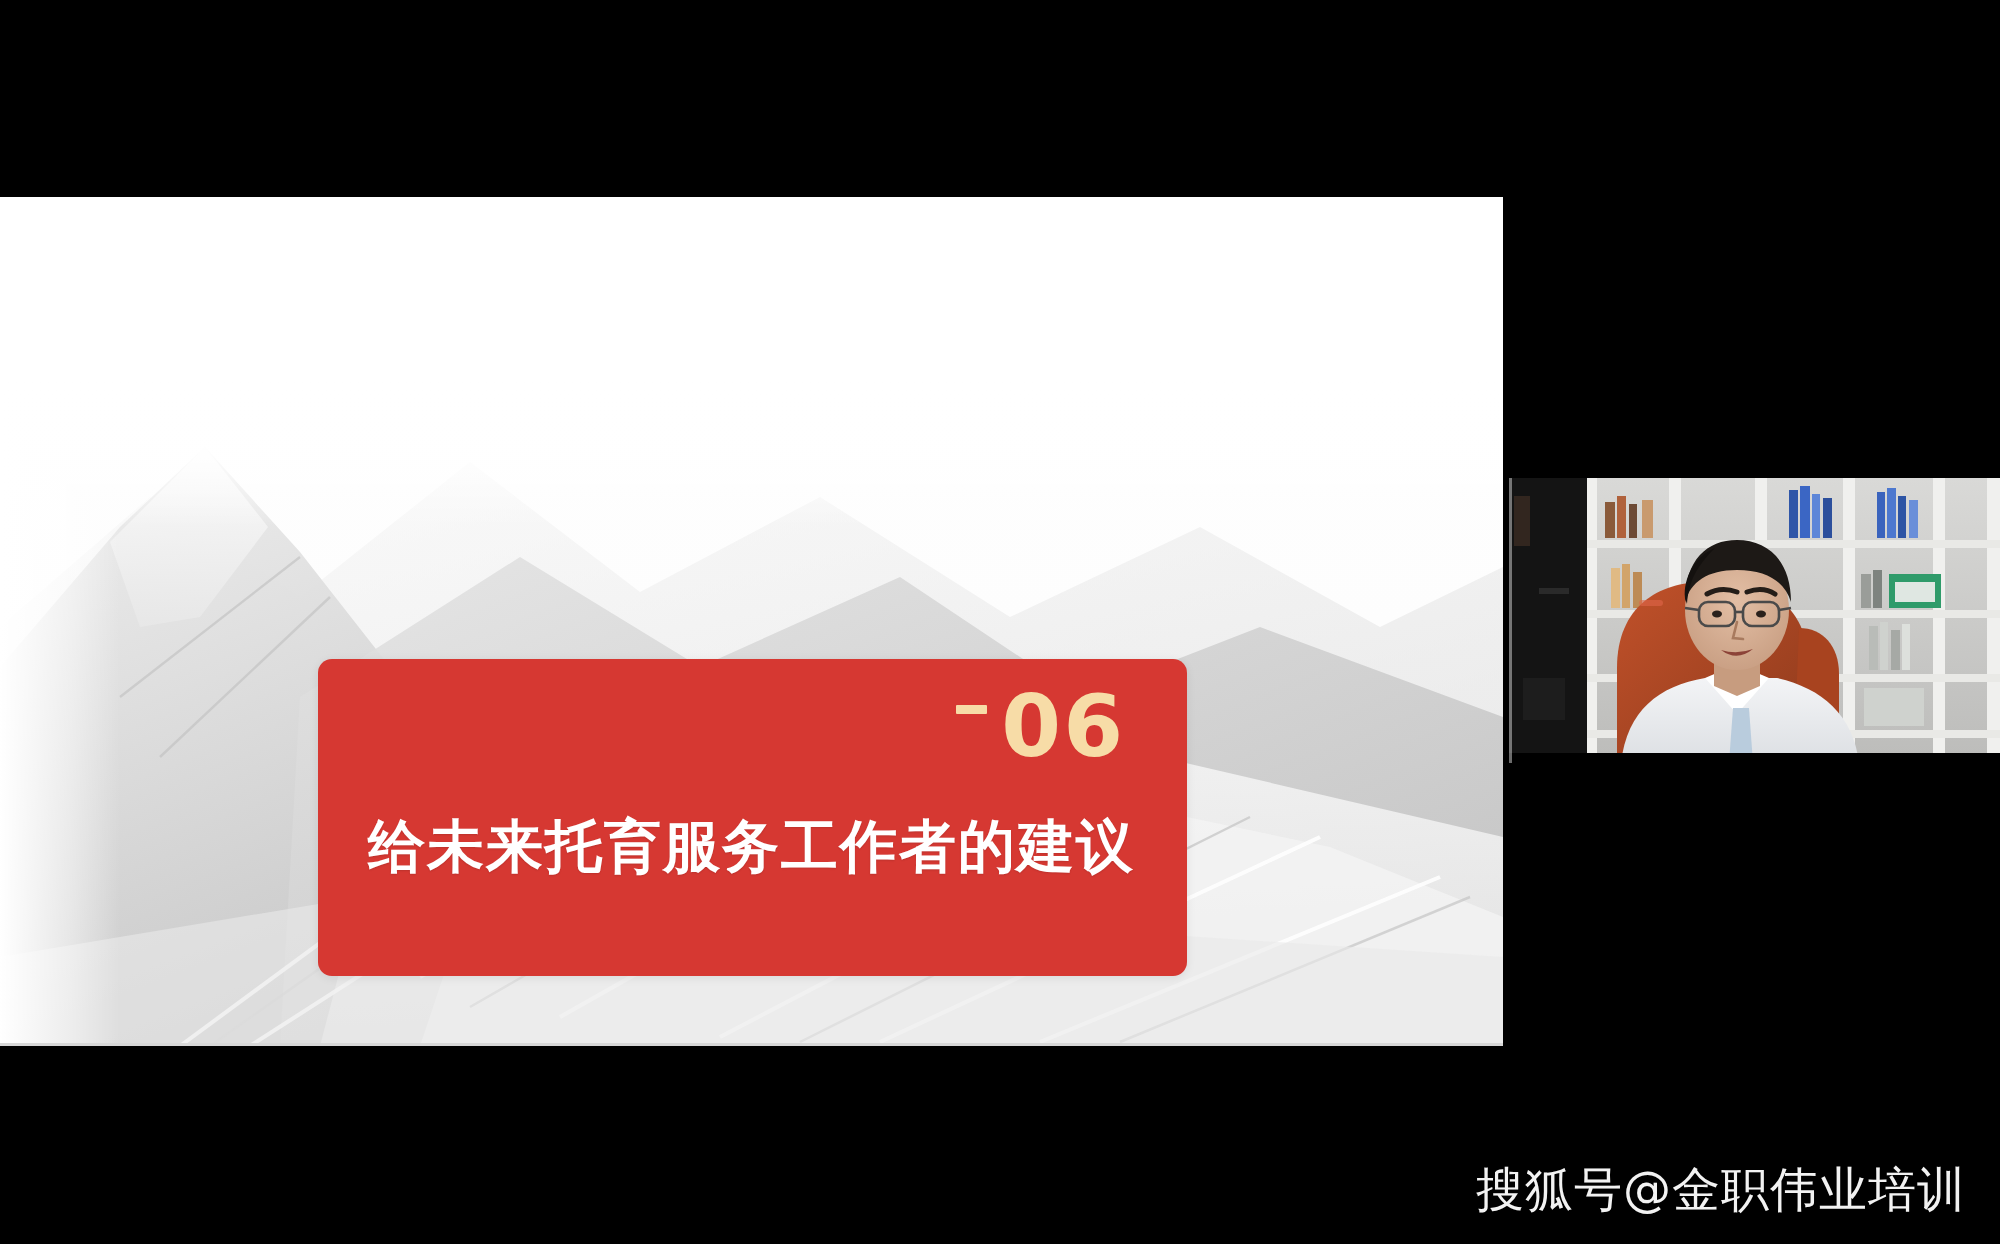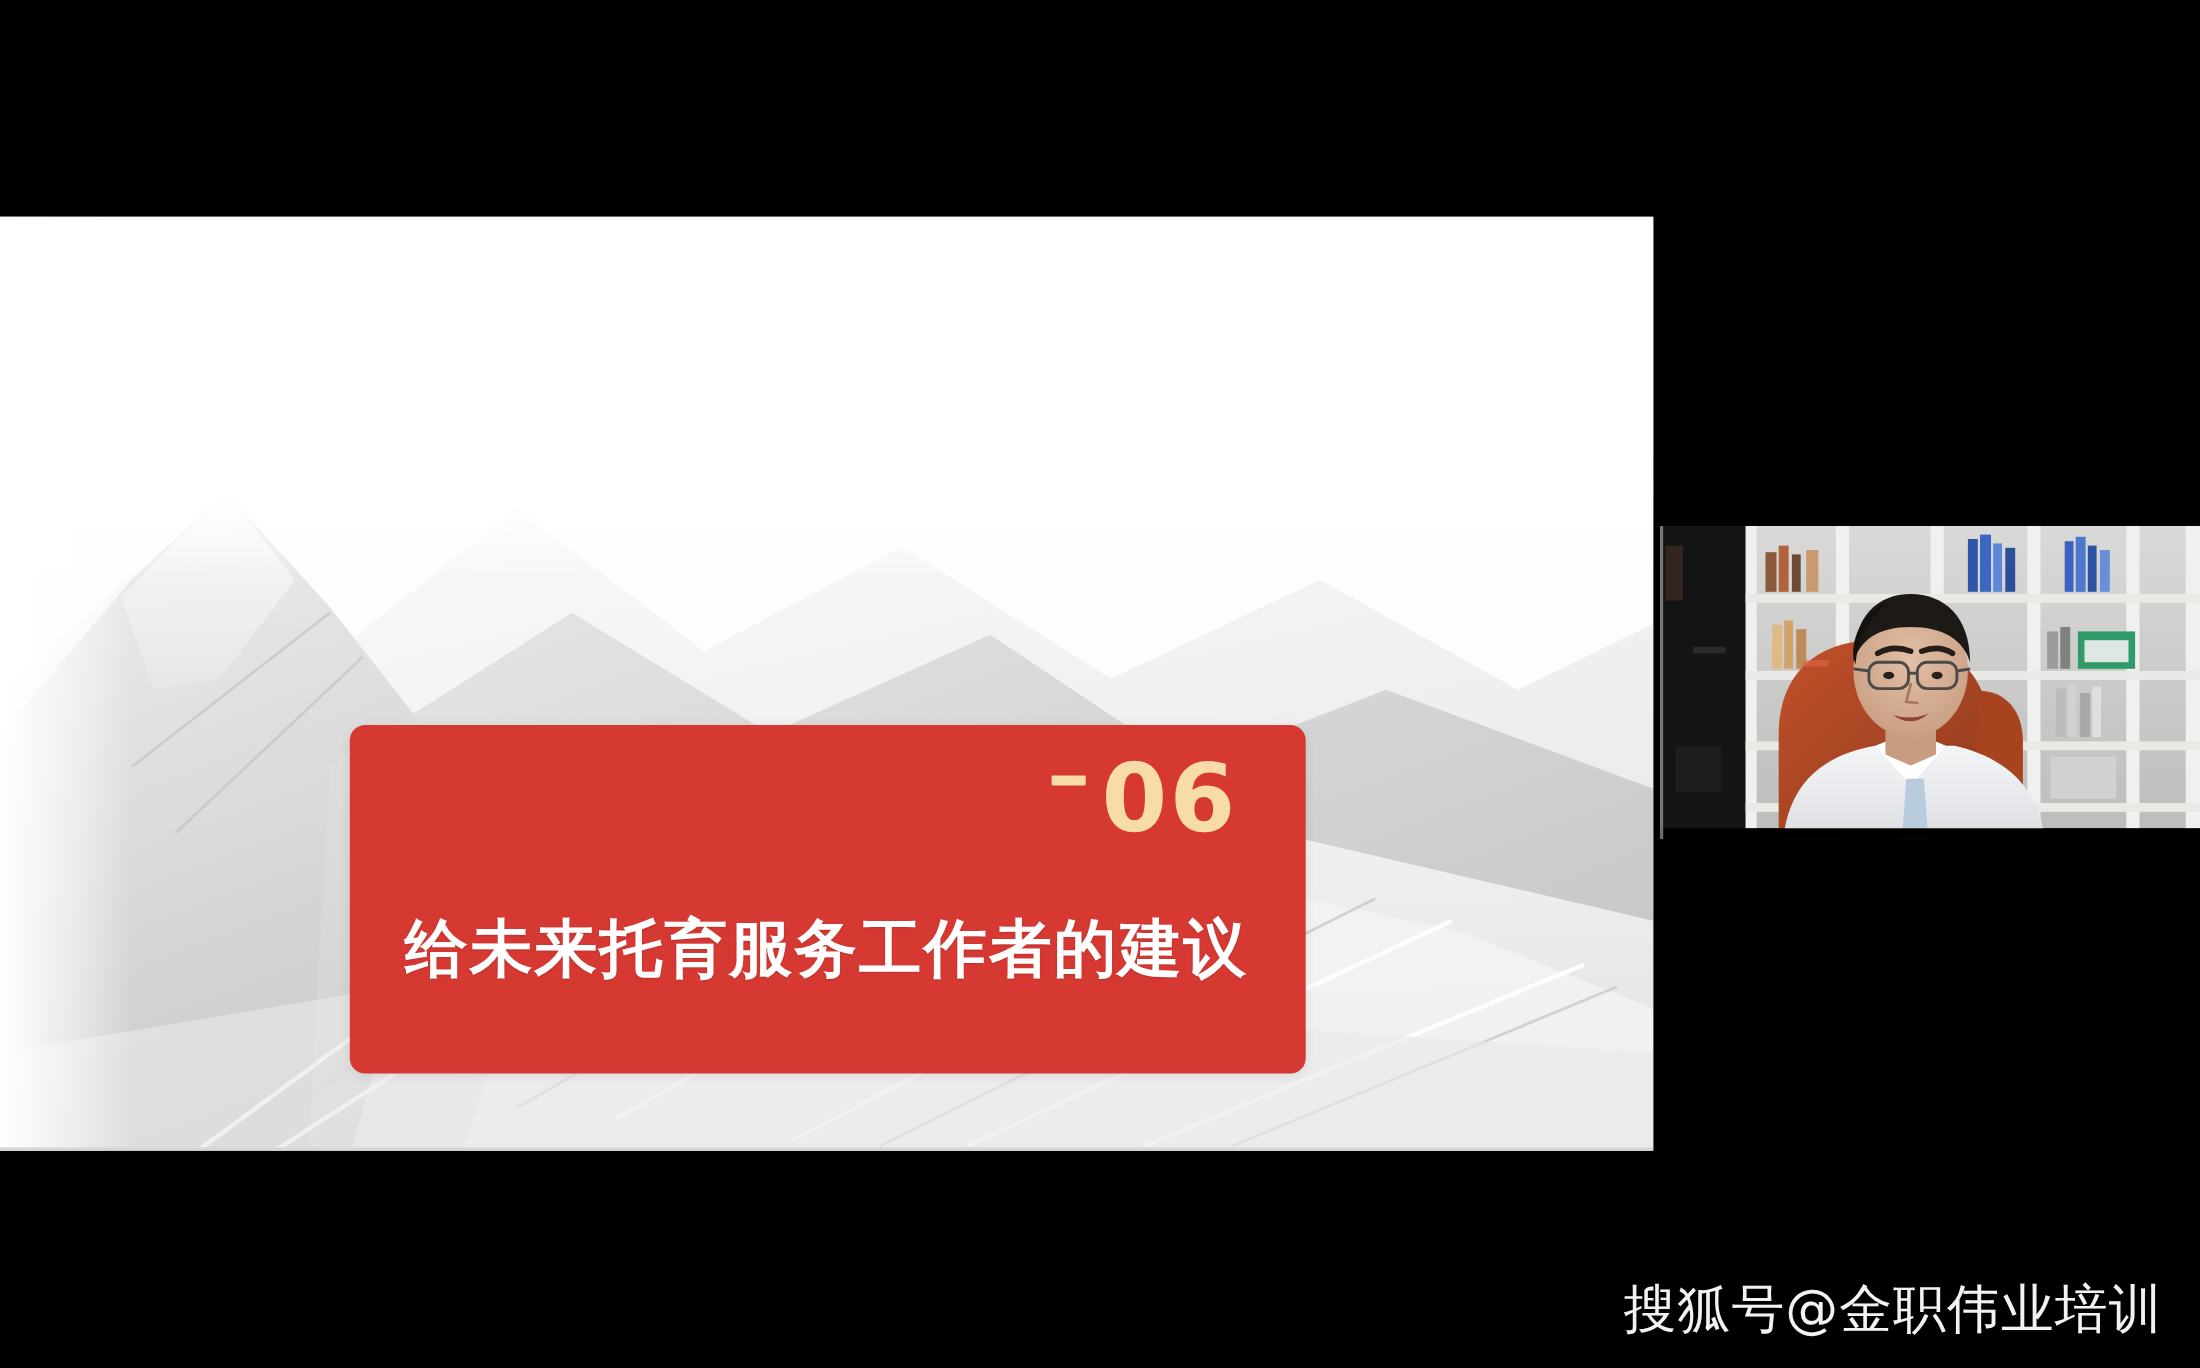--- a/index.html
+++ b/index.html
@@ -97,21 +97,21 @@
     font-family: "DejaVu Sans", "Liberation Sans", sans-serif;
     font-size: 86px;
     line-height: 0.92;
     font-weight: 700;
     color: #f7dca7;
     letter-spacing: 2px;
   }
   .banner-title {
     position: absolute;
     left: 50px;
-    top: 166px;
+    top: 150px;
     font-family: "DejaVu Sans", "Liberation Sans", sans-serif;
     font-size: 57px;
     font-weight: 700;
     color: #ffffff;
     letter-spacing: 2px;
     white-space: nowrap;
     text-shadow: 0 1px 2px rgba(0,0,0,0.12);
   }
 
   

